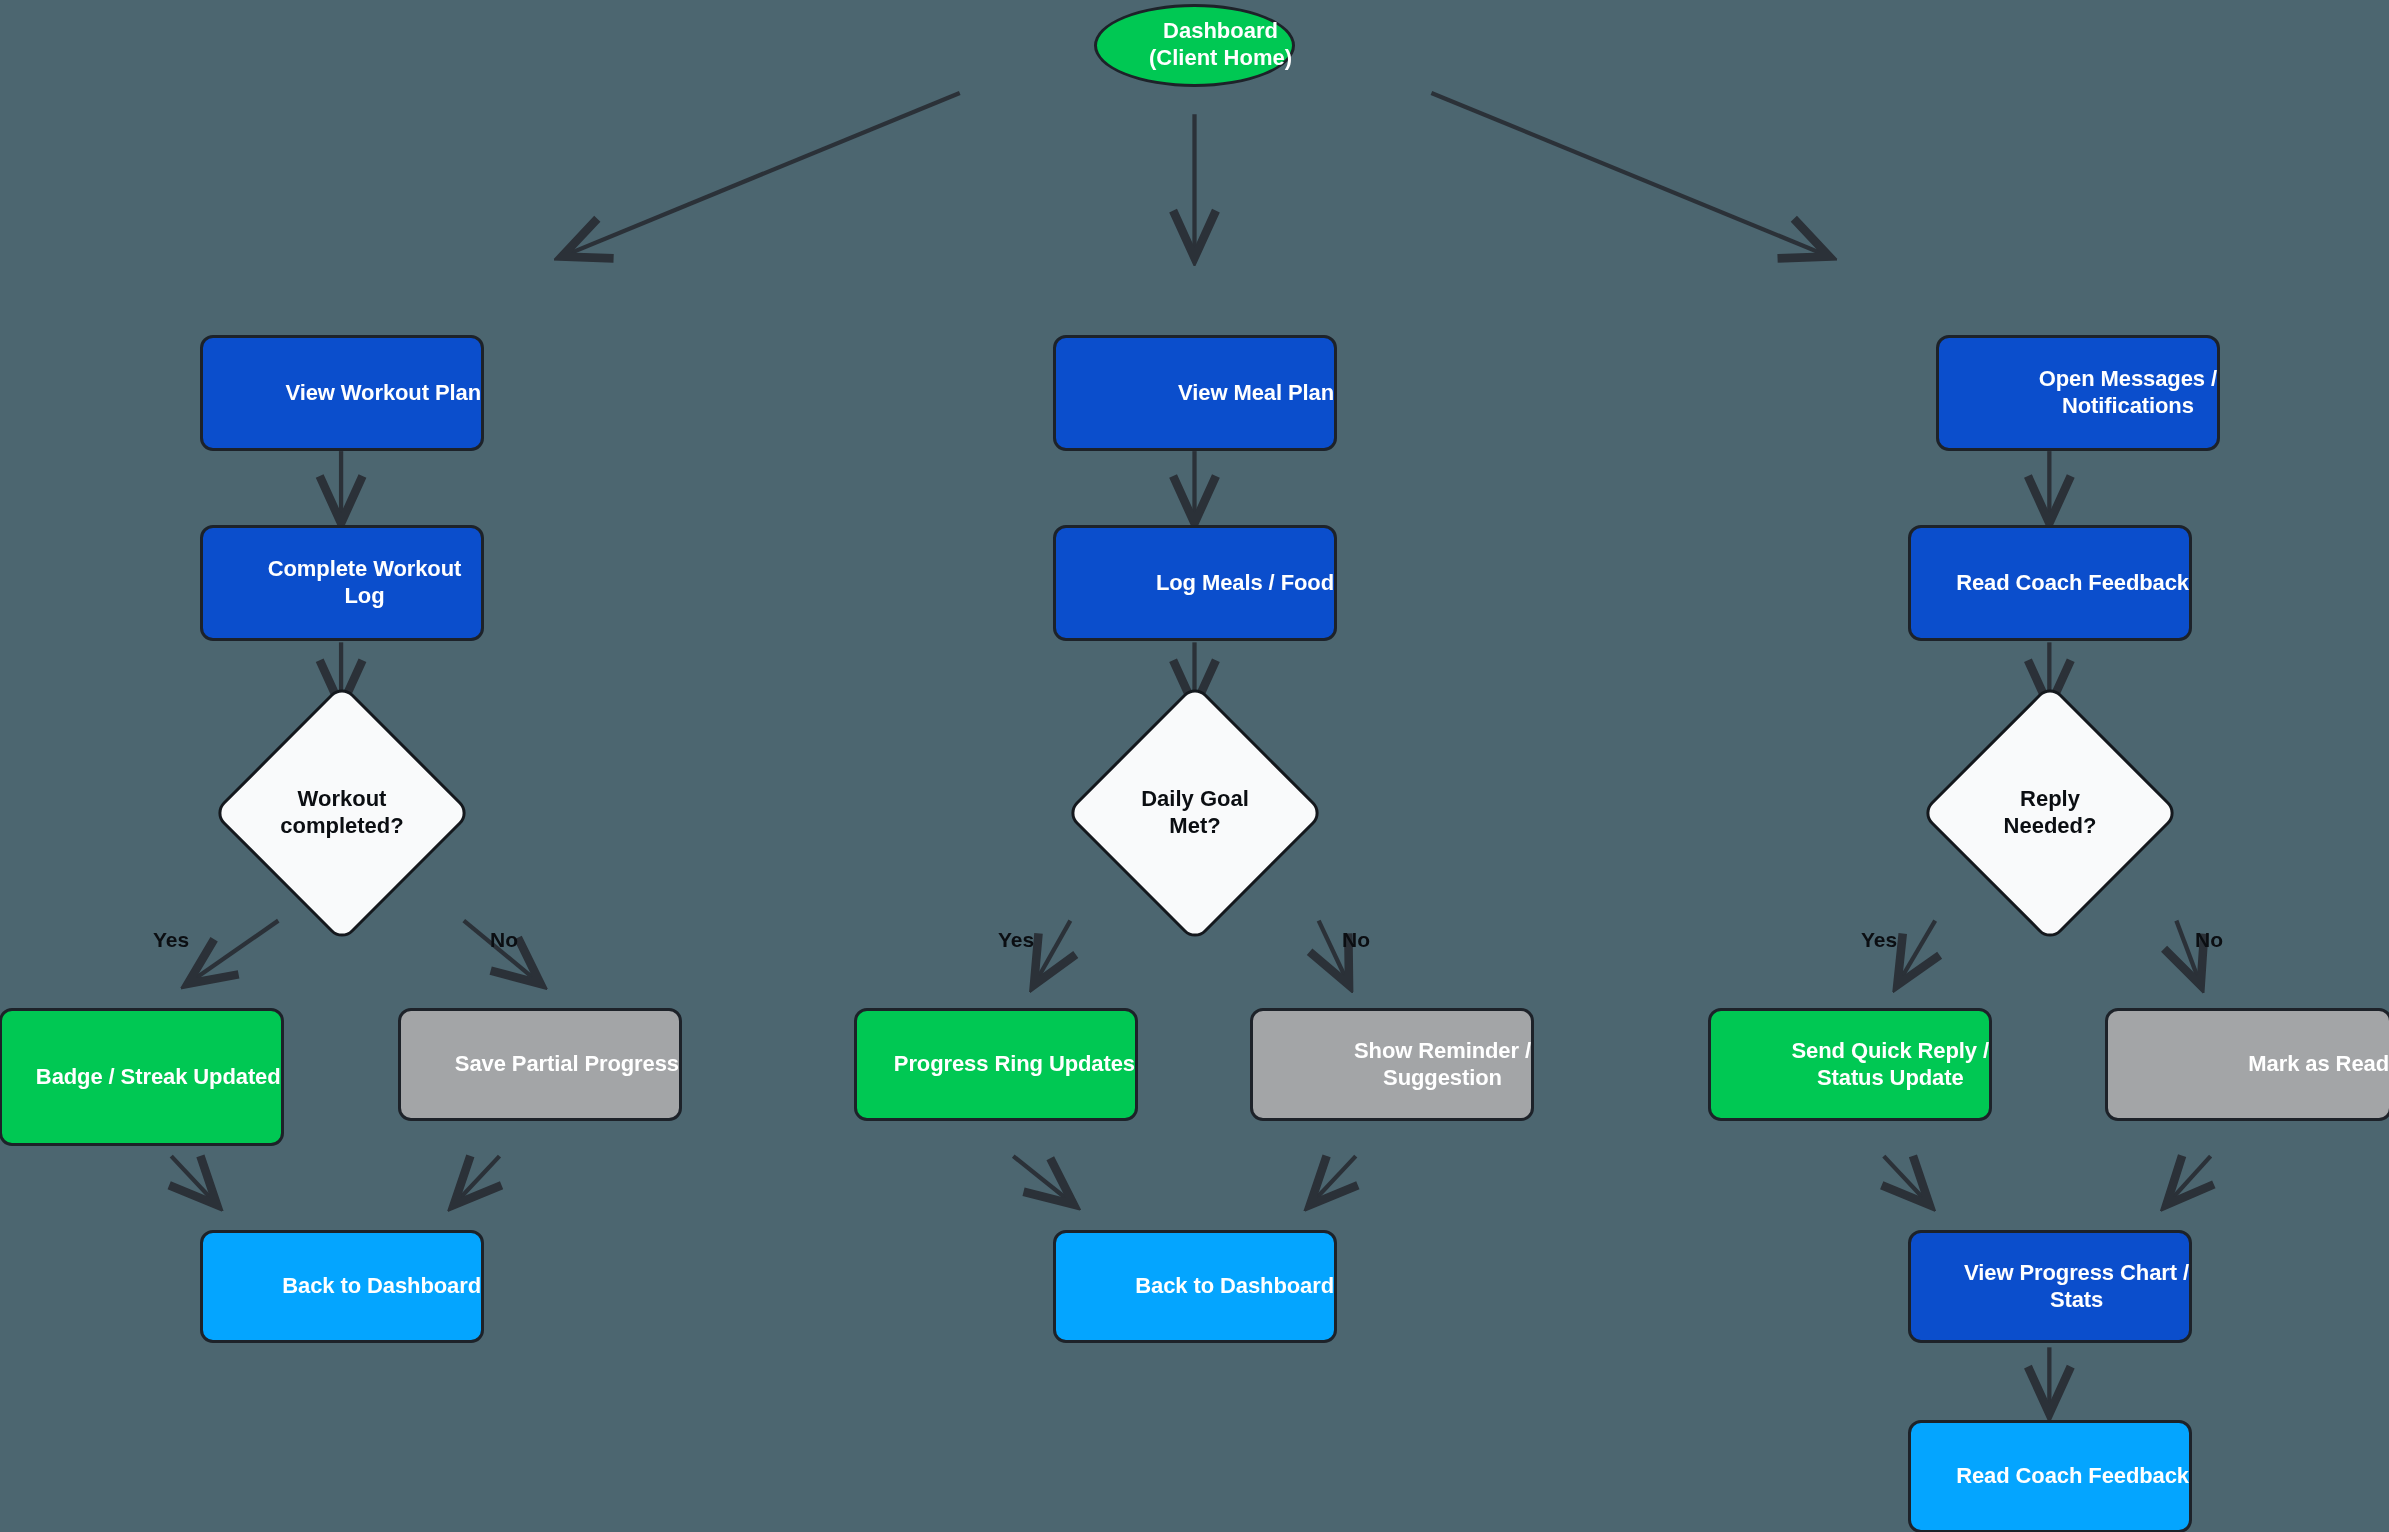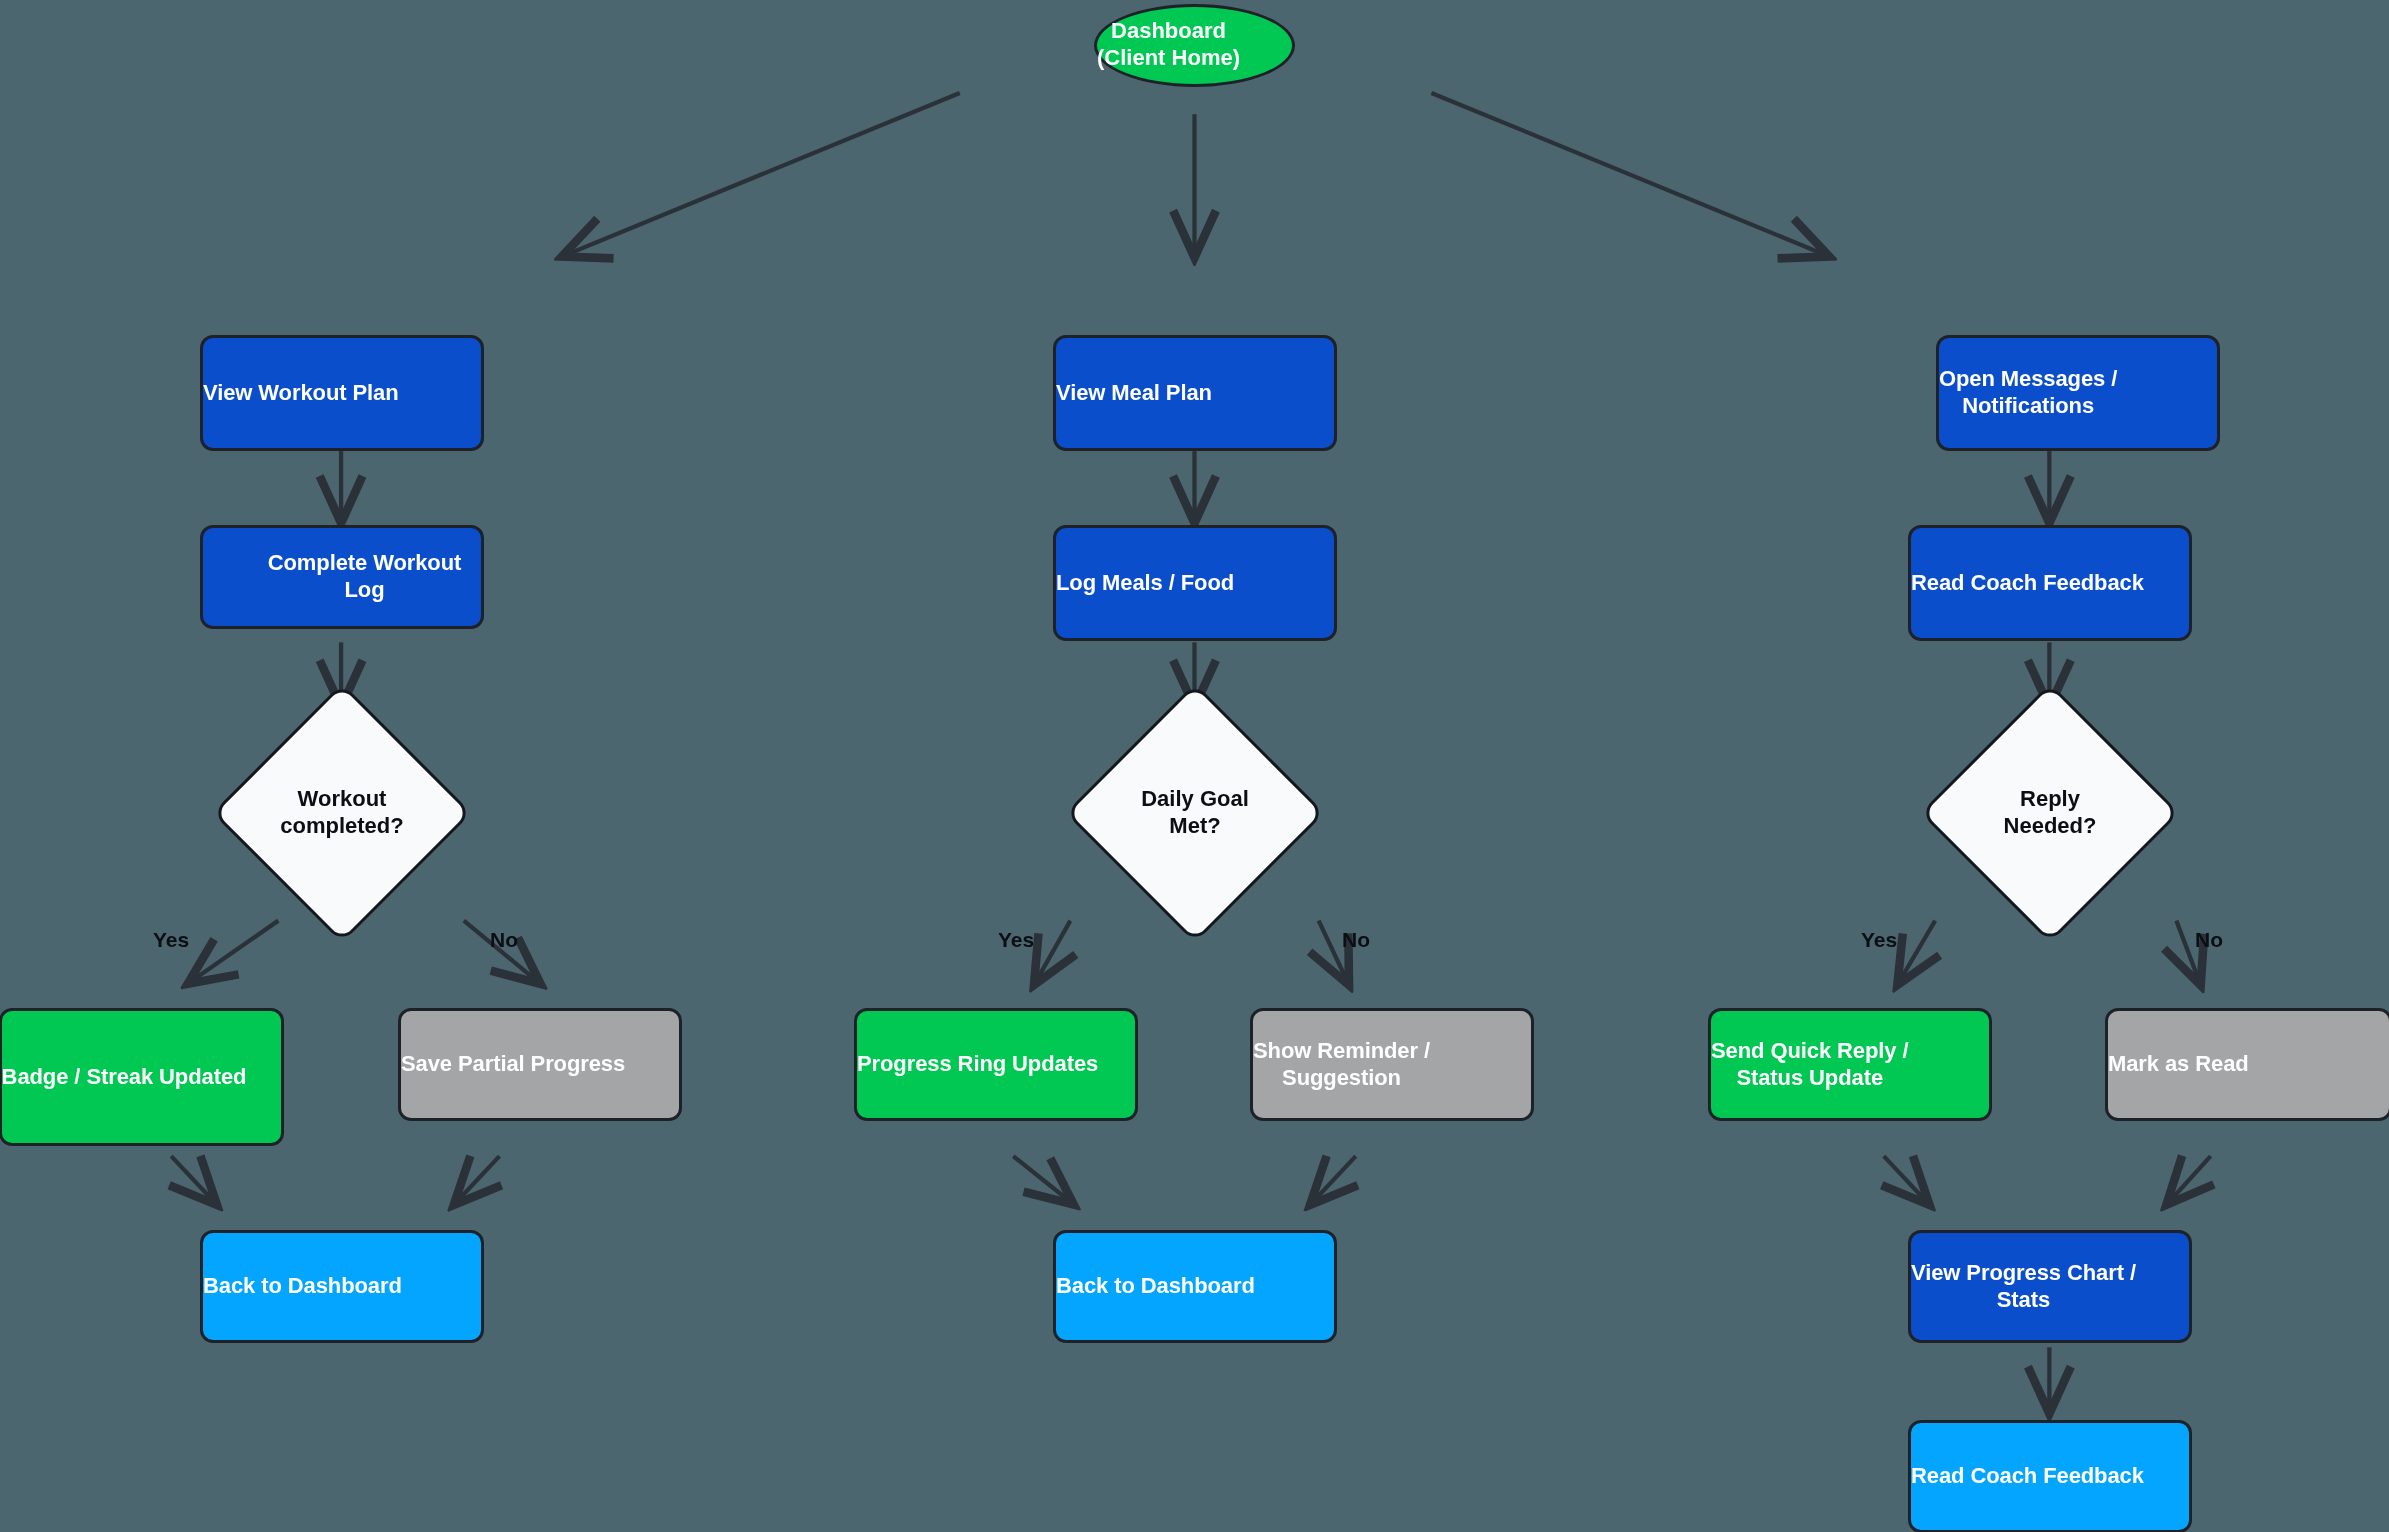--- a/index.html
+++ b/index.html
@@ -19,21 +19,21 @@
     position: absolute;
     left: 0; top: 0;
     width: 2389px;
     height: 1533px;
     pointer-events: none;
   }
   .node {
     position: absolute;
     display: flex;
     align-items: center;
-    justify-content: flex-start;
+    justify-content: flex-end;
     text-align: center;
     box-sizing: border-box;
     color: #ffffff;
     font-weight: bold;
     line-height: 1.22;
     white-space: pre-line;
   }
   .node.rect {
     border: 3.6px solid #1d2229;
     border-radius: 13px;
@@ -130,21 +130,21 @@
 
   <div class="node start" style="left:1094px; top:3.6px; width:201px; height:83px;">
     <span>Dashboard
 (Client Home)</span>
   </div>
 
   <div class="node rect blue" style="left:200px; top:335px; width:284px; height:116px;">
     <span>View Workout Plan</span>
   </div>
 
-  <div class="node rect blue" style="left:200px; top:525px; width:284px; height:104px;padding-left:45px;">
+  <div class="node rect blue" style="left:200px; top:525px; width:284px; height:116px;padding-left:45px;">
     <span>Complete Workout Log</span>
   </div>
 
   <div class="diamond-wrap" style="left:250px; top:721px; width:184px; height:184px;">
     <div class="diamond-shape"></div>
     <div class="diamond-label">Workout
 completed?</div>
   </div>
 
   <div class="edge-label" style="left:153px; top:928px;">Yes</div>

